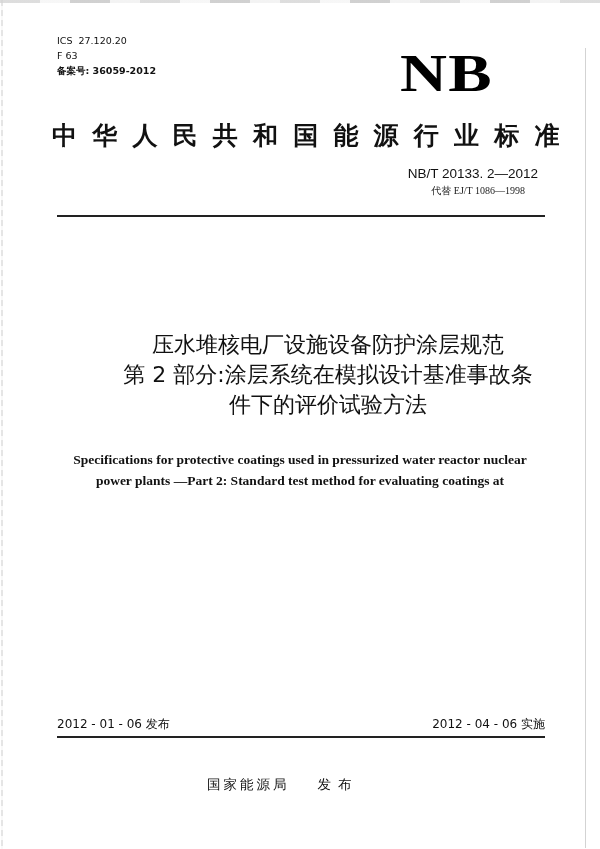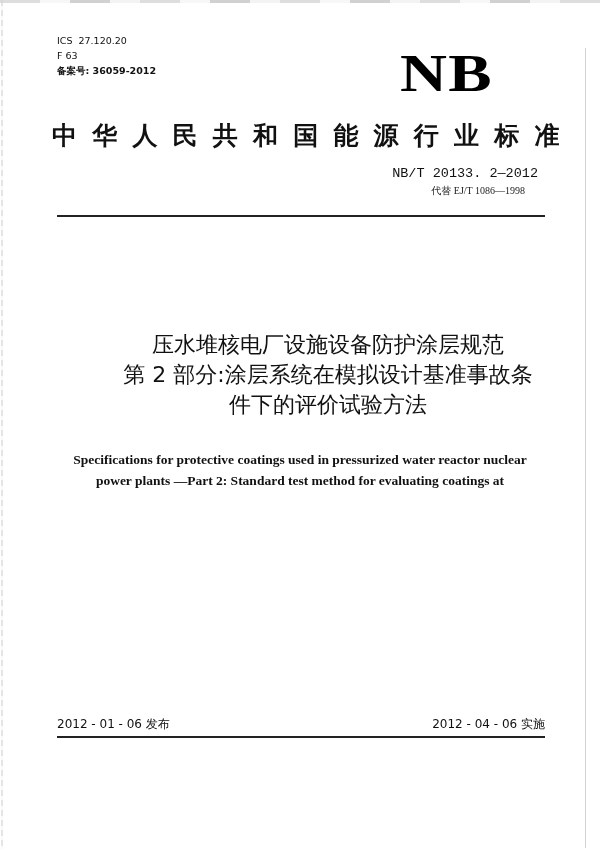--- a/index.html
+++ b/index.html
@@ -71,21 +71,21 @@
       line-height: 30px;
       letter-spacing: 15.2px;
       color: #111;
       white-space: nowrap;
       font-weight: bold;
     }
     .std-number {
       position: absolute;
       right: 62px;
       top: 166px;
-      font-family: Liberation Mono, monospace;
+      font-family: Liberation Sans, sans-serif;
       font-size: 13.5px;
       line-height: 16px;
       color: #111;
       text-align: right;
     }
     .std-replaces {
       position: absolute;
       right: 75px;
       top: 185px;
       font-family: "Liberation Serif", serif;
@@ -195,13 +195,16 @@
     <div>Specifications for protective coatings used in pressurized water reactor nuclear</div>
     <div>power plants —Part 2: Standard test method for evaluating coatings at</div>
   </div>
 
   <div class="dates">
     <span class="issue">2012 - 01 - 06 发布</span>
     <span class="impl">2012 - 04 - 06 实施</span>
   </div>
   <div class="rule-bottom"></div>
 
+  <div class="publisher">
+    <span class="org">国家能源局</span><span class="act">发布</span>
+  </div>
 </div>
 
 </body></html>

